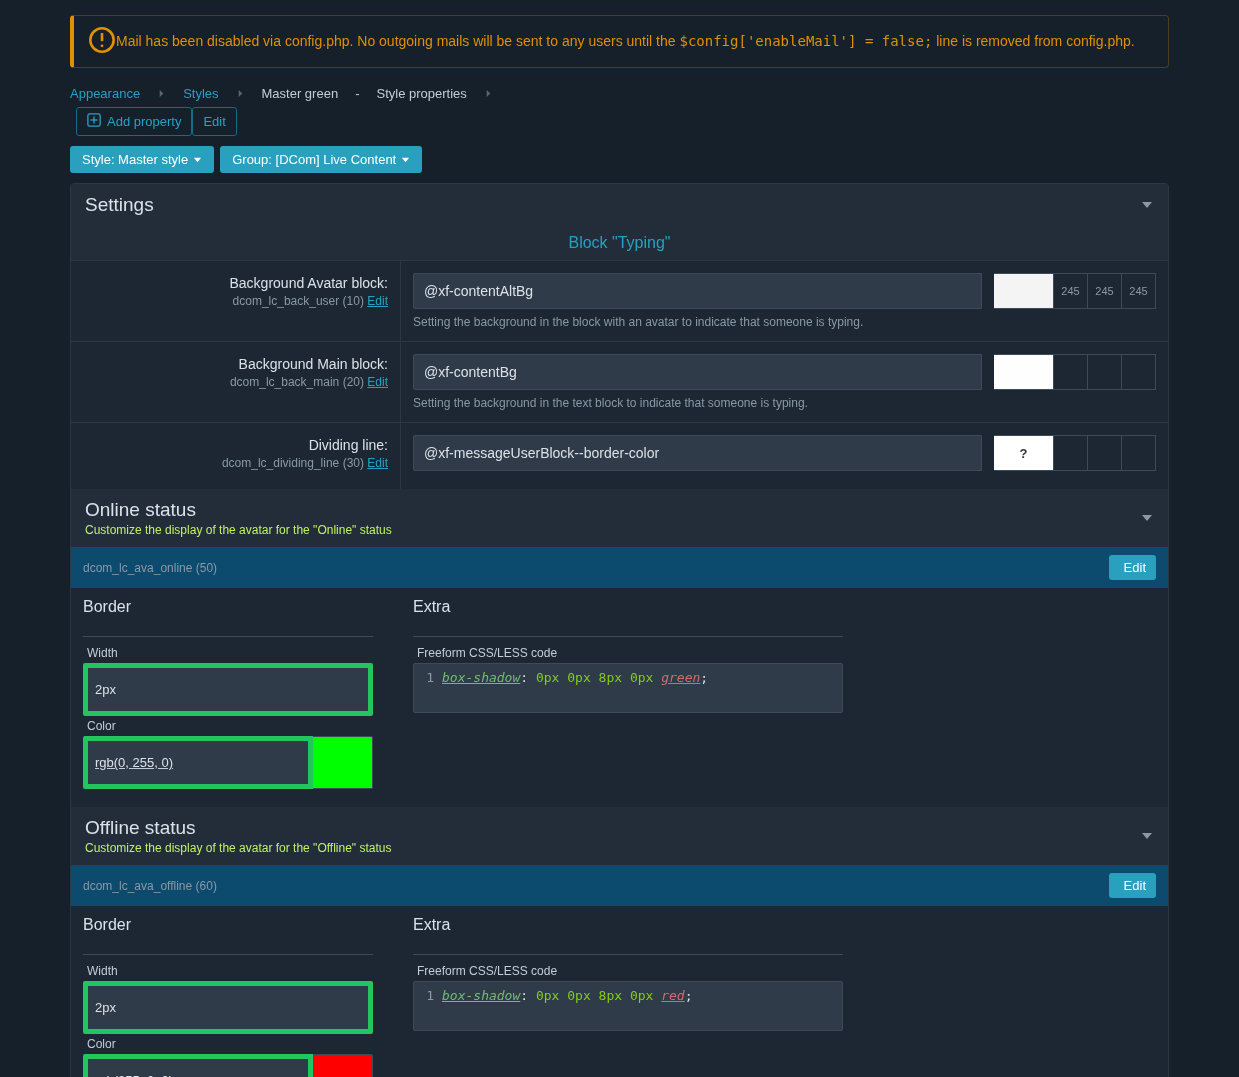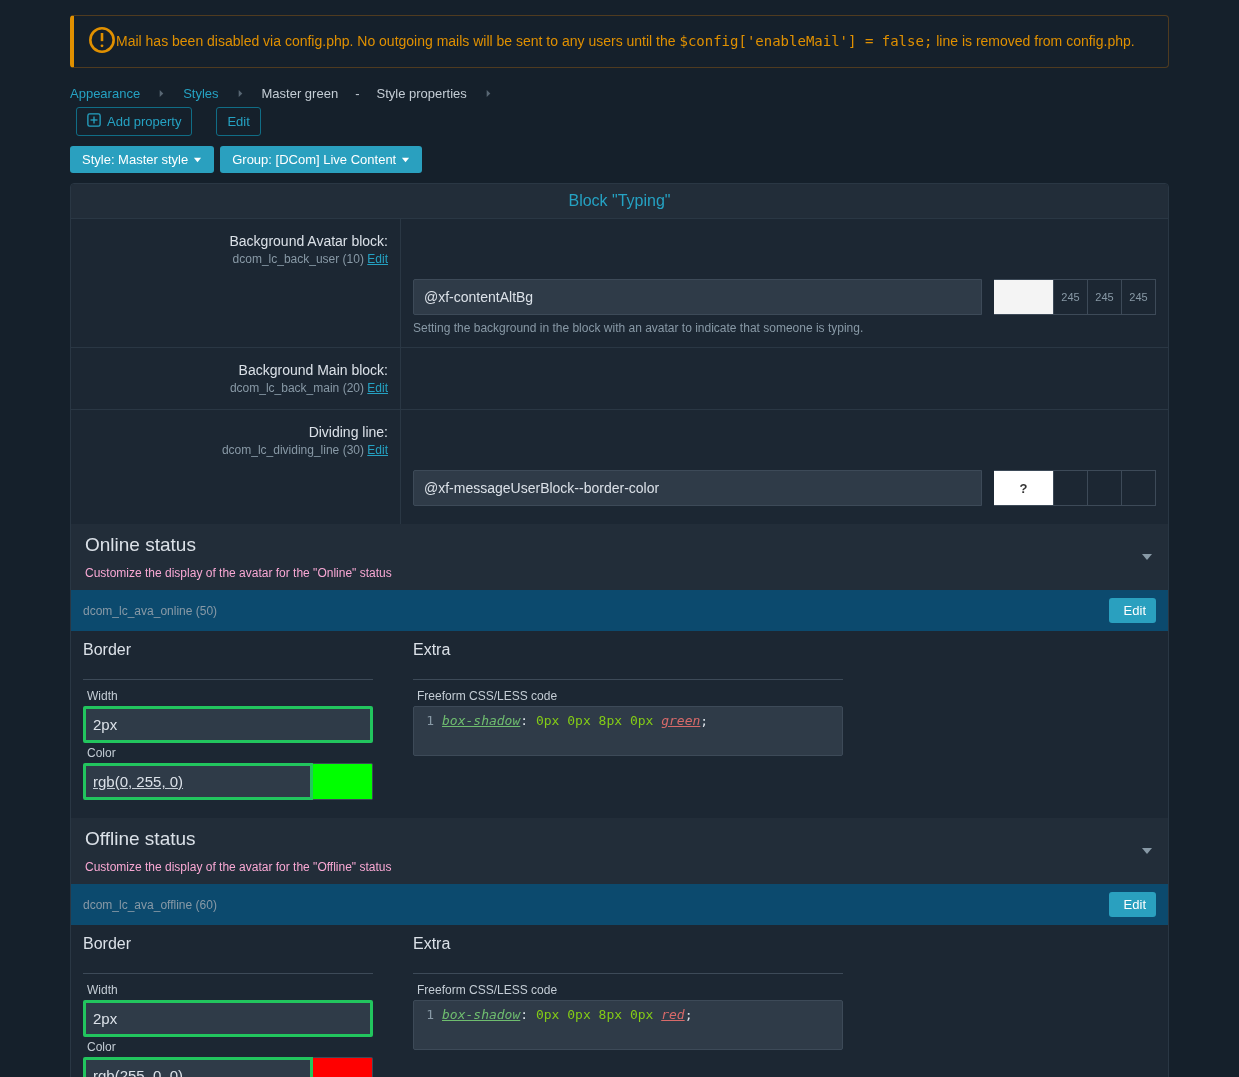--- a/index.html
+++ b/index.html
@@ -10,61 +10,61 @@
 .warning-icon svg{width:28px;height:28px;}
 .warning-text{font-size:14px;line-height:1.5;}
 .warning-text code{font-family:Consolas,monospace;}
 
 .breadcrumbs{display:flex;align-items:center;gap:17px;color:#8899a6;font-size:13px;margin-bottom:6px;flex-wrap:wrap;}
 .breadcrumbs .sep svg{width:9px;height:9px;}
 .breadcrumbs .current{color:#c4cdd5;}
 
 .page-header{display:flex;align-items:center;justify-content:space-between;margin-bottom:10px;}
 .page-title{font-size:24px;font-weight:400;color:#dbe1e8;}
-.header-actions{display:flex;gap:24px;padding-left:6px;}
+.header-actions{display:flex;gap:0;padding-left:6px;}
 .btn{background:#15202b;border:1px solid #106d86;color:#25a2c3;padding:5px 10px;border-radius:3px;cursor:pointer;font-size:13px;display:inline-flex;align-items:center;gap:6px;}
 .btn svg{width:14px;height:14px;}
 
 .filter-row{display:flex;gap:6px;margin-bottom:10px;}
 .filter-btn{background:#2aa0bf;color:#fff;border:none;padding:6px 12px;border-radius:3px;cursor:pointer;font-size:13px;display:inline-flex;align-items:center;gap:5px;}
 .filter-btn svg{width:9px;height:9px;}
 
 .panel{background:#1c2733;border:1px solid #2a3744;border-radius:4px;overflow:hidden;margin-bottom:0;}
 .section-header{background:#222d39;padding:10px 14px;display:flex;align-items:center;justify-content:space-between;cursor:pointer;}
 .section-header h2{font-size:19px;font-weight:400;color:#dbe1e8;}
-.section-header .sub{font-size:12px;color:#f9a8d4;margin-top:10px;}
+.section-header .sub{font-size:12px;color:#bef264;margin-top:2px;}
 .section-toggle svg{width:14px;height:14px;fill:#8899a6;}
 
 .block-title{background:#222d39;color:#25a2c3;text-align:center;padding:8px;font-size:16px;}
 
 .prop-row{display:flex;border-top:1px solid #2a3744;background:#1c2733;}
 .prop-label{width:330px;padding:14px 12px;text-align:right;border-right:1px solid #2a3744;}
 .prop-label .name{font-size:14px;color:#dbe1e8;}
 .prop-label .meta{font-size:12px;color:#8899a6;margin-top:3px;}
 .prop-label .meta a{text-decoration:underline;}
 .prop-value{flex:1;padding:12px;}
 
-.color-row{display:flex;gap:12px;margin-bottom:6px;margin-top:48px;}
+.color-row{display:flex;gap:12px;margin-bottom:6px;}
 .color-text{flex:1;background:#2f3b48;border:1px solid #3d4a58;color:#dbe1e8;padding:8px 10px;font-size:14px;border-radius:2px 0 0 2px;}
 .color-boxes{display:flex;}
 .swatch{width:60px;height:36px;border:1px solid #3d4a58;border-left:none;}
 .swatch.q{display:flex;align-items:center;justify-content:center;font-weight:bold;color:#333;background:#fff;}
 .rgb-box{width:34px;height:36px;border:1px solid #3d4a58;border-left:none;display:flex;align-items:center;justify-content:center;font-size:11px;color:#8899a6;background:#1c2733;}
 .help-text{font-size:12px;color:#8899a6;}
 
 .prop-meta-line{background:#0c4a6e;padding:8px 12px;display:flex;align-items:center;justify-content:space-between;font-size:12px;color:#8899a6;}
 .prop-meta-line .edit-btn{background:#2aa0bf;color:#fff;border:none;padding:5px 10px;border-radius:3px;cursor:pointer;display:inline-flex;align-items:center;gap:5px;font-size:13px;}
 
 .css-body{background:#1c2733;padding:10px 12px 18px;display:flex;gap:40px;}
 .css-col{flex:0 0 auto;}
 .css-col.border{width:290px;}
 .css-col.extra{width:430px;}
 .css-col h3{font-size:16px;font-weight:400;color:#dbe1e8;border-bottom:1px solid #3d4a58;padding-bottom:20px;margin-bottom:6px;}
 .field-label{font-size:12px;color:#c4cdd5;padding:3px 4px;}
-.field-input{width:100%;background:#2f3b48;border:3px solid #22c55e;color:#dbe1e8;padding:7px 7px;font-size:15px;border-radius:2px;}
+.field-input{width:100%;background:#2f3b48;border:5px solid #22c55e;color:#dbe1e8;padding:14px 7px;font-size:13px;border-radius:2px;}
 .color-field-row{display:flex;text-decoration:underline;}
 .color-field-row .field-input{flex:1;border-radius:2px 0 0 2px;}
 .mini-swatch{width:60px;border:1px solid #3d4a58;border-left:none;border-radius:0 2px 2px 0;}
 
 .code-editor{background:#2f3b48;border:1px solid #3d4a58;border-radius:2px;font-family:Consolas,monospace;font-size:13px;padding:6px 0;min-height:50px;}
 .code-line{display:flex;}
 .gutter{width:28px;text-align:right;color:#8899a6;padding-right:8px;user-select:none;}
 .code{color:#dbe1e8;}
 .tok-prop{color:#6fbd6f;font-style:italic;text-decoration:underline;}
 .tok-punc{color:#dbe1e8;}
@@ -131,20 +131,26 @@
   <button class="filter-btn">
     <span>Group: [DCom] Live Content</span>
     <span><svg viewBox="0 0 10 10" fill="#fff">
           <path d="M1 3h8L5 8z"></path>
         </svg></span>
   </button>
 </div>
 
 <div class="panel">
 
+  <div class="section-header">
+    <h2>Settings</h2>
+    <span class="section-toggle"><svg viewBox="0 0 14 14">
+          <path d="M2 5h10L7 11z"></path>
+        </svg></span>
+  </div>
   <div class="block-title">Block "Typing"</div>
 
   <div class="prop-row">
     <div class="prop-label">
       <div class="name">Background Avatar block:</div>
       <div class="meta"><span>dcom_lc_back_user (10)</span> <a href="#">Edit</a></div>
     </div>
     <div class="prop-value">
       <div class="color-row">
         <input class="color-text" value="@xf-contentAltBg" style="">
@@ -156,20 +162,32 @@
         </div>
       </div>
       <div class="help-text">Setting the background in the block with an avatar to indicate that someone is typing.</div>
     </div>
   </div>
 
   <div class="prop-row">
     <div class="prop-label">
       <div class="name">Background Main block:</div>
       <div class="meta"><span>dcom_lc_back_main (20)</span> <a href="#">Edit</a></div>
+    </div>
+    <div class="prop-value">
+      <div class="color-row">
+        <input class="color-text" value="@xf-contentBg" style="">
+        <div class="color-boxes">
+          <div class="swatch" style="background:#fefefe"></div>
+          <div class="rgb-box"></div>
+          <div class="rgb-box"></div>
+          <div class="rgb-box"></div>
+        </div>
+      </div>
+      <div class="help-text">Setting the background in the text block to indicate that someone is typing.</div>
     </div>
   </div>
 
   <div class="prop-row">
     <div class="prop-label">
       <div class="name">Dividing line:</div>
       <div class="meta"><span>dcom_lc_dividing_line (30)</span> <a href="#">Edit</a></div>
     </div>
     <div class="prop-value">
       <div class="color-row">

